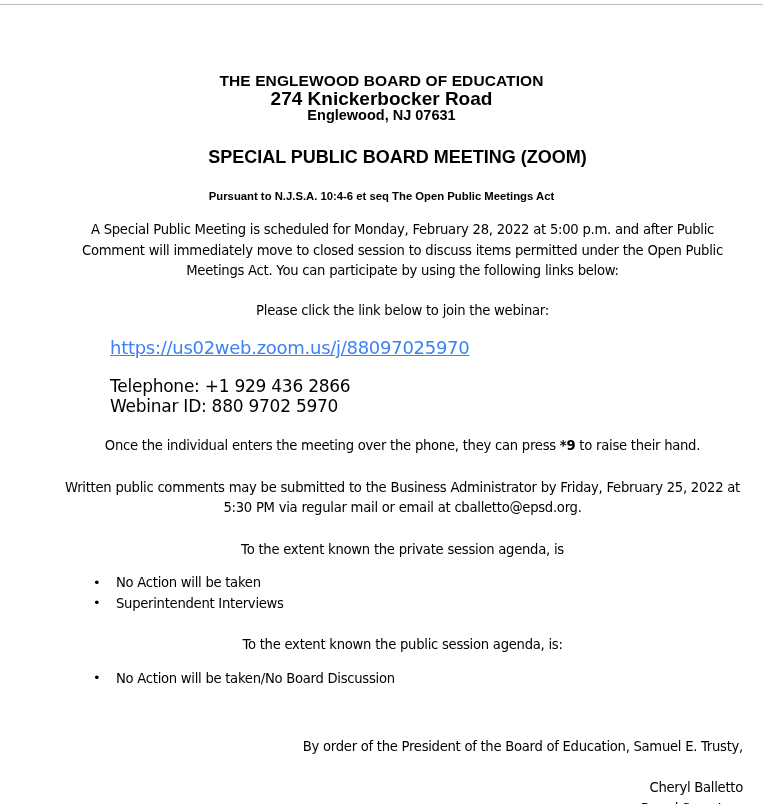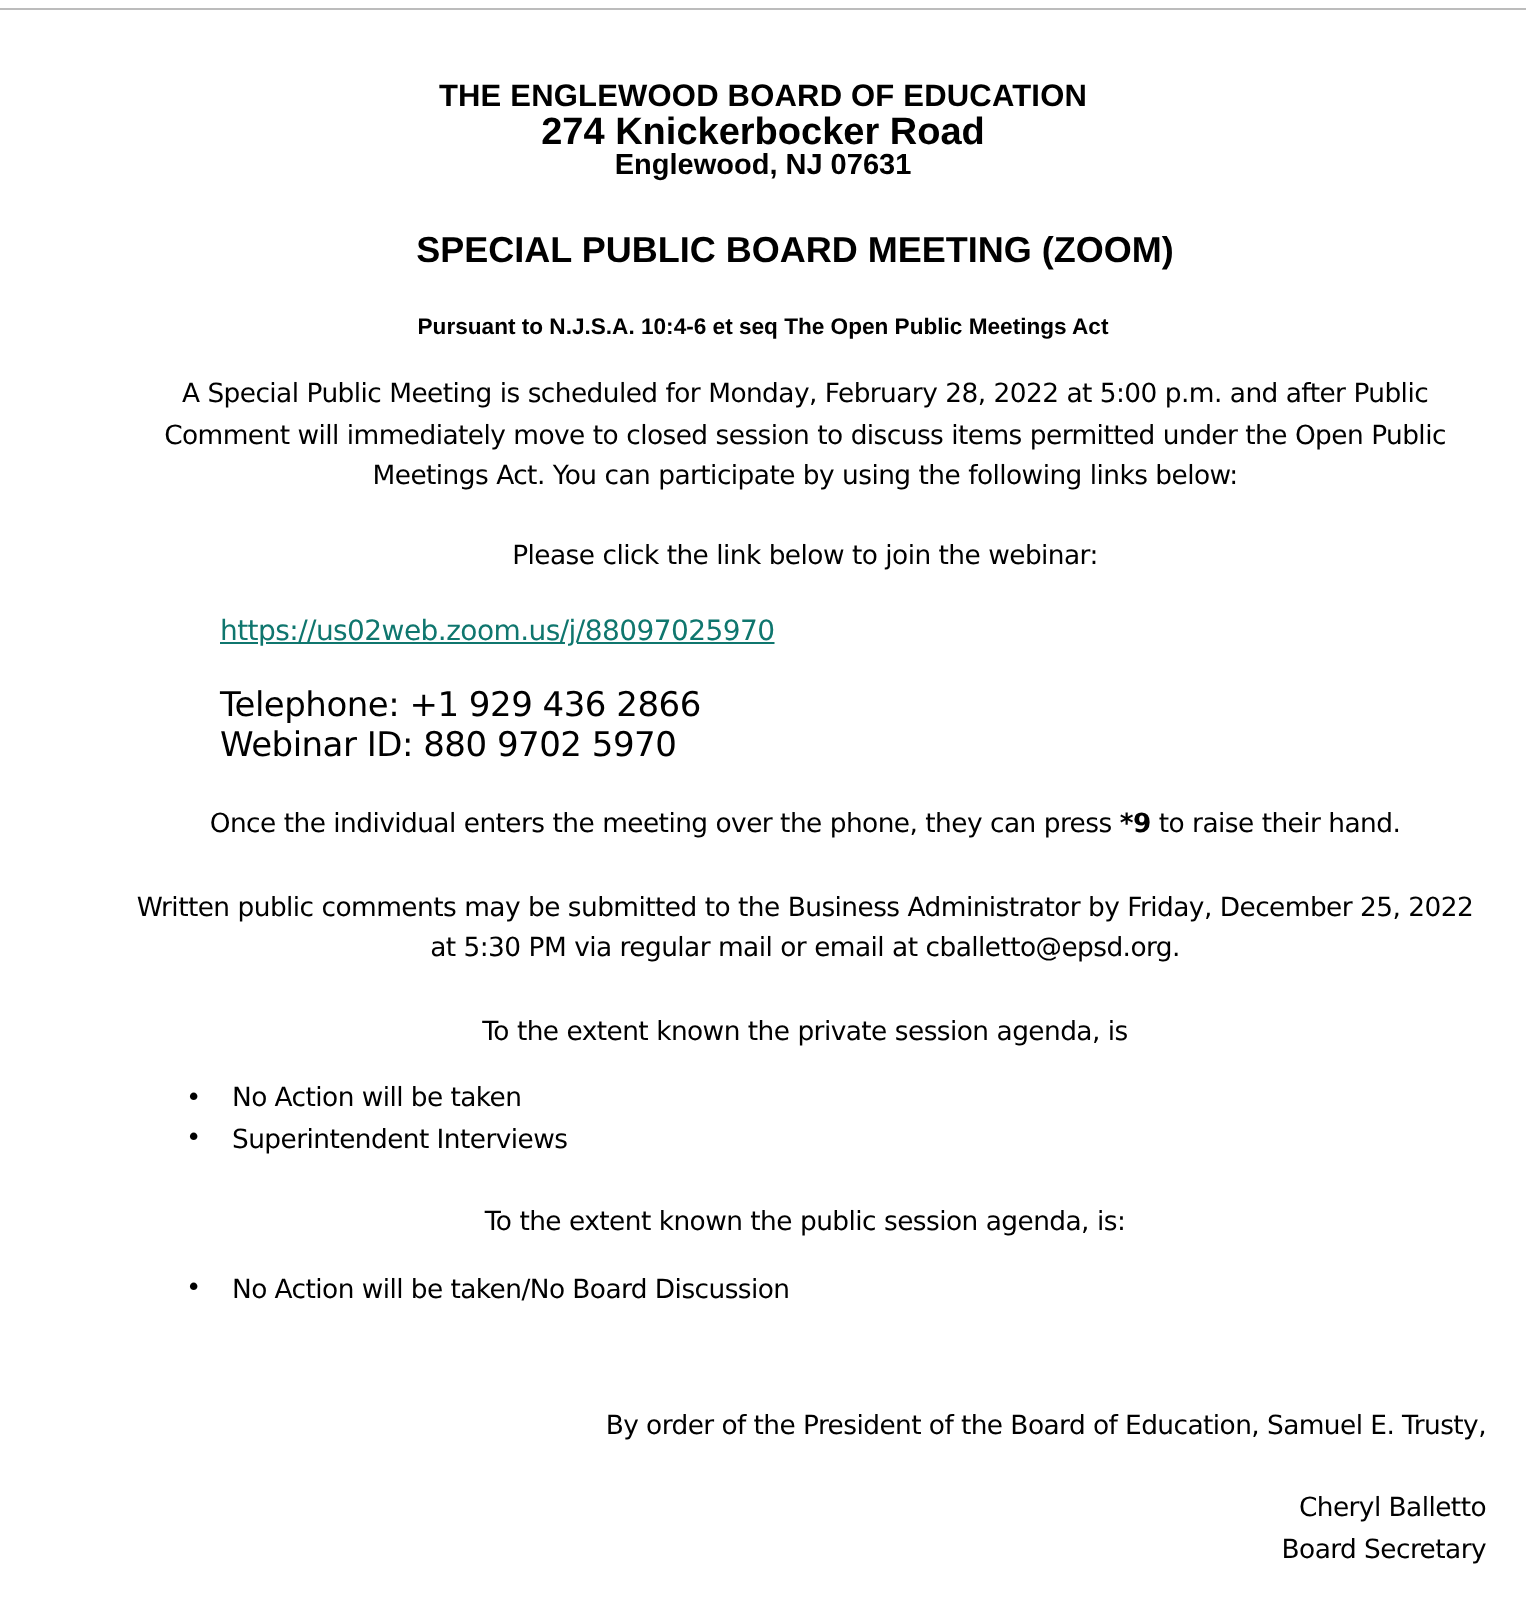--- a/index.html
+++ b/index.html
@@ -42,21 +42,21 @@
   .letterhead {
     text-align: center;
     font-family: "Liberation Sans", sans-serif;
     font-weight: bold;
     color: #000;
   }
   .org-name {
     font-size: 15.5px;
     line-height: 18px;
     letter-spacing: 0.1px;
-    margin-top: 40px;
+    margin-top: 72px;
   }
   .org-street {
     font-size: 19px;
     line-height: 17px;
   }
   .org-city {
     font-size: 14.5px;
     line-height: 17px;
   }
   .meeting-title {
@@ -101,23 +101,23 @@
   .p-public { margin-top: 21px; }
 
   .indent-link {
     margin-top: 17px;
     padding-left: 48px;
     font-size: 13.2px;
     line-height: 20px;
     letter-spacing: -0.28px;
   }
   .zoom-link {
-    color: #0f766e;
+    color: #3b82f6;
     text-decoration: underline;
-    font-size: 14px;
+    font-size: 18px;
     text-align: right;
   }
   .dial-block {
     margin-top: 17px;
     padding-left: 48px;
     font-weight: normal;
     font-size: 17px;
     line-height: 19.5px;
     letter-spacing: -0.25px;
   }
@@ -189,21 +189,21 @@
         <a class="zoom-link" href="#">https://us02web.zoom.us/j/88097025970</a>
       </div>
 
       <div class="dial-block">
         <div>Telephone: +1 929 436 2866</div>
         <div>Webinar ID: 880 9702 5970</div>
       </div>
 
       <p class="para p-press"><span>Once the individual enters the meeting over the phone, they can press </span><b class="inline-bold">*9</b><span> to raise their hand.</span></p>
 
-      <p class="para p-written">Written public comments may be submitted to the Business Administrator by Friday, December 25, 2022 at 5:30 PM via regular mail or email at cballetto@epsd.org.</p>
+      <p class="para p-written">Written public comments may be submitted to the Business Administrator by Friday, February 25, 2022 at 5:30 PM via regular mail or email at cballetto@epsd.org.</p>
 
       <p class="para p-private">To the extent known the private session agenda, is</p>
 
       <ul class="bullets">
         <li>No Action will be taken</li>
         <li>Superintendent Interviews</li>
       </ul>
 
       <p class="para p-public">To the extent known the public session agenda, is:</p>
 

